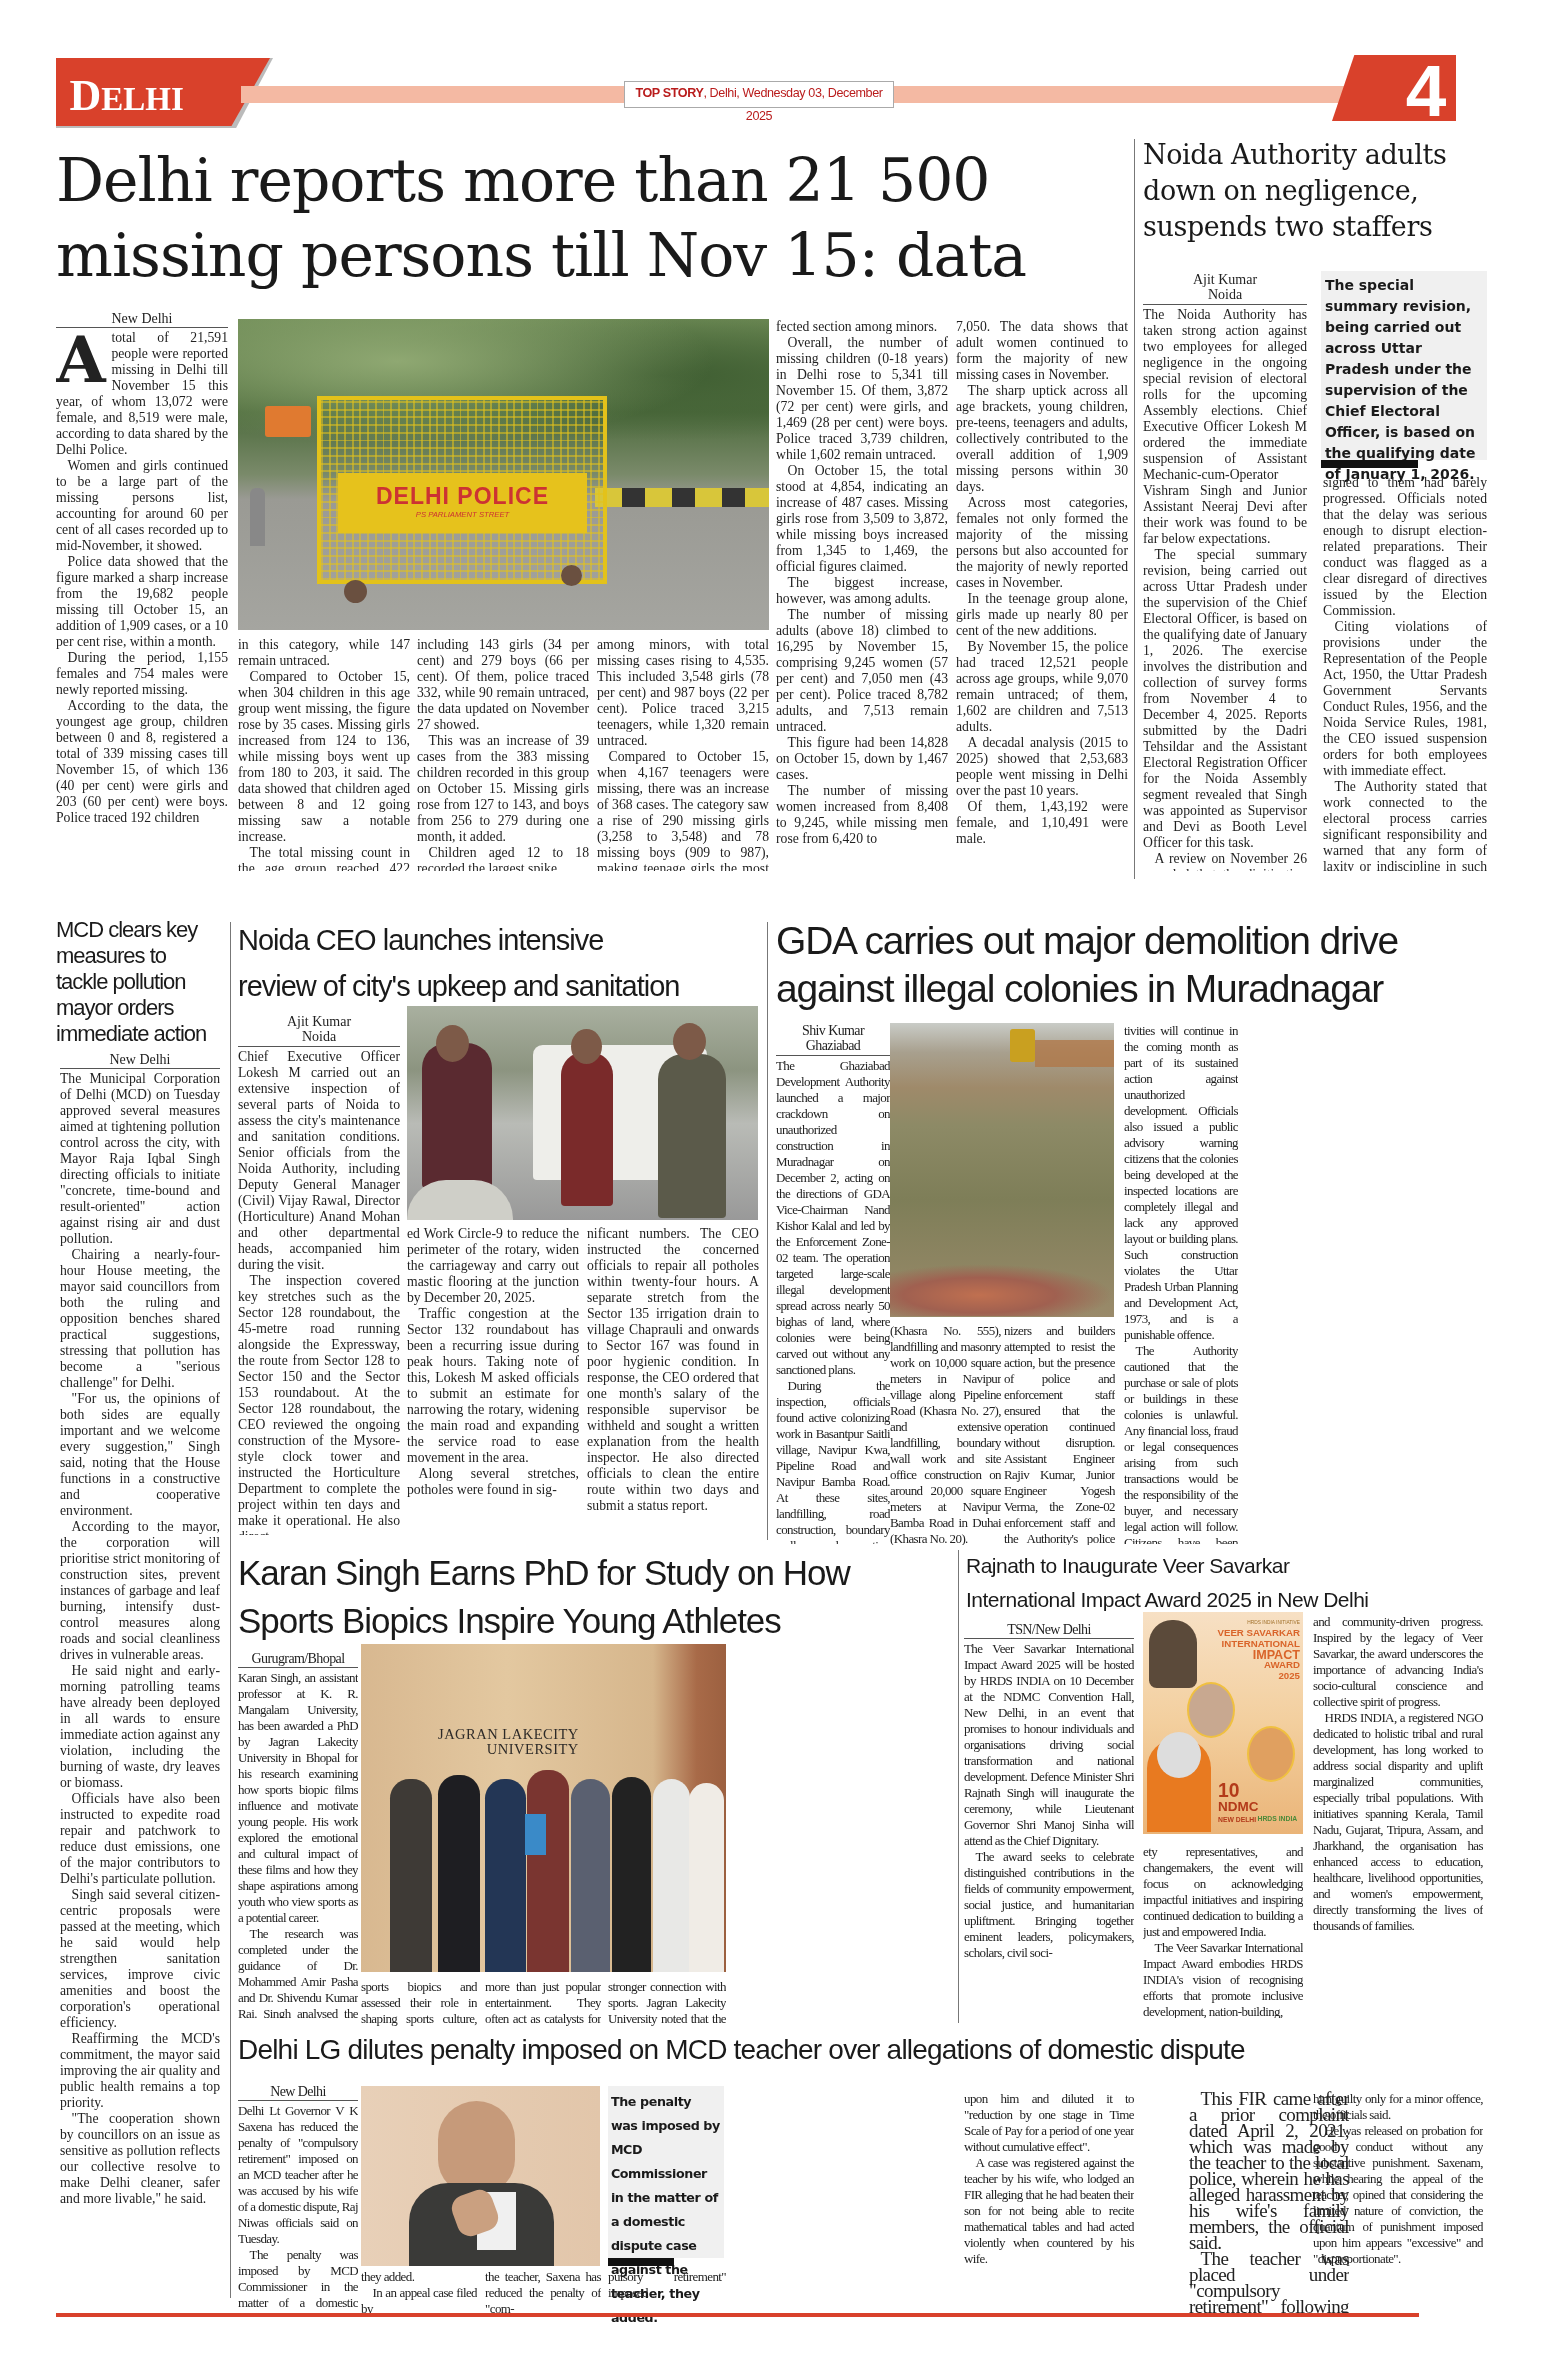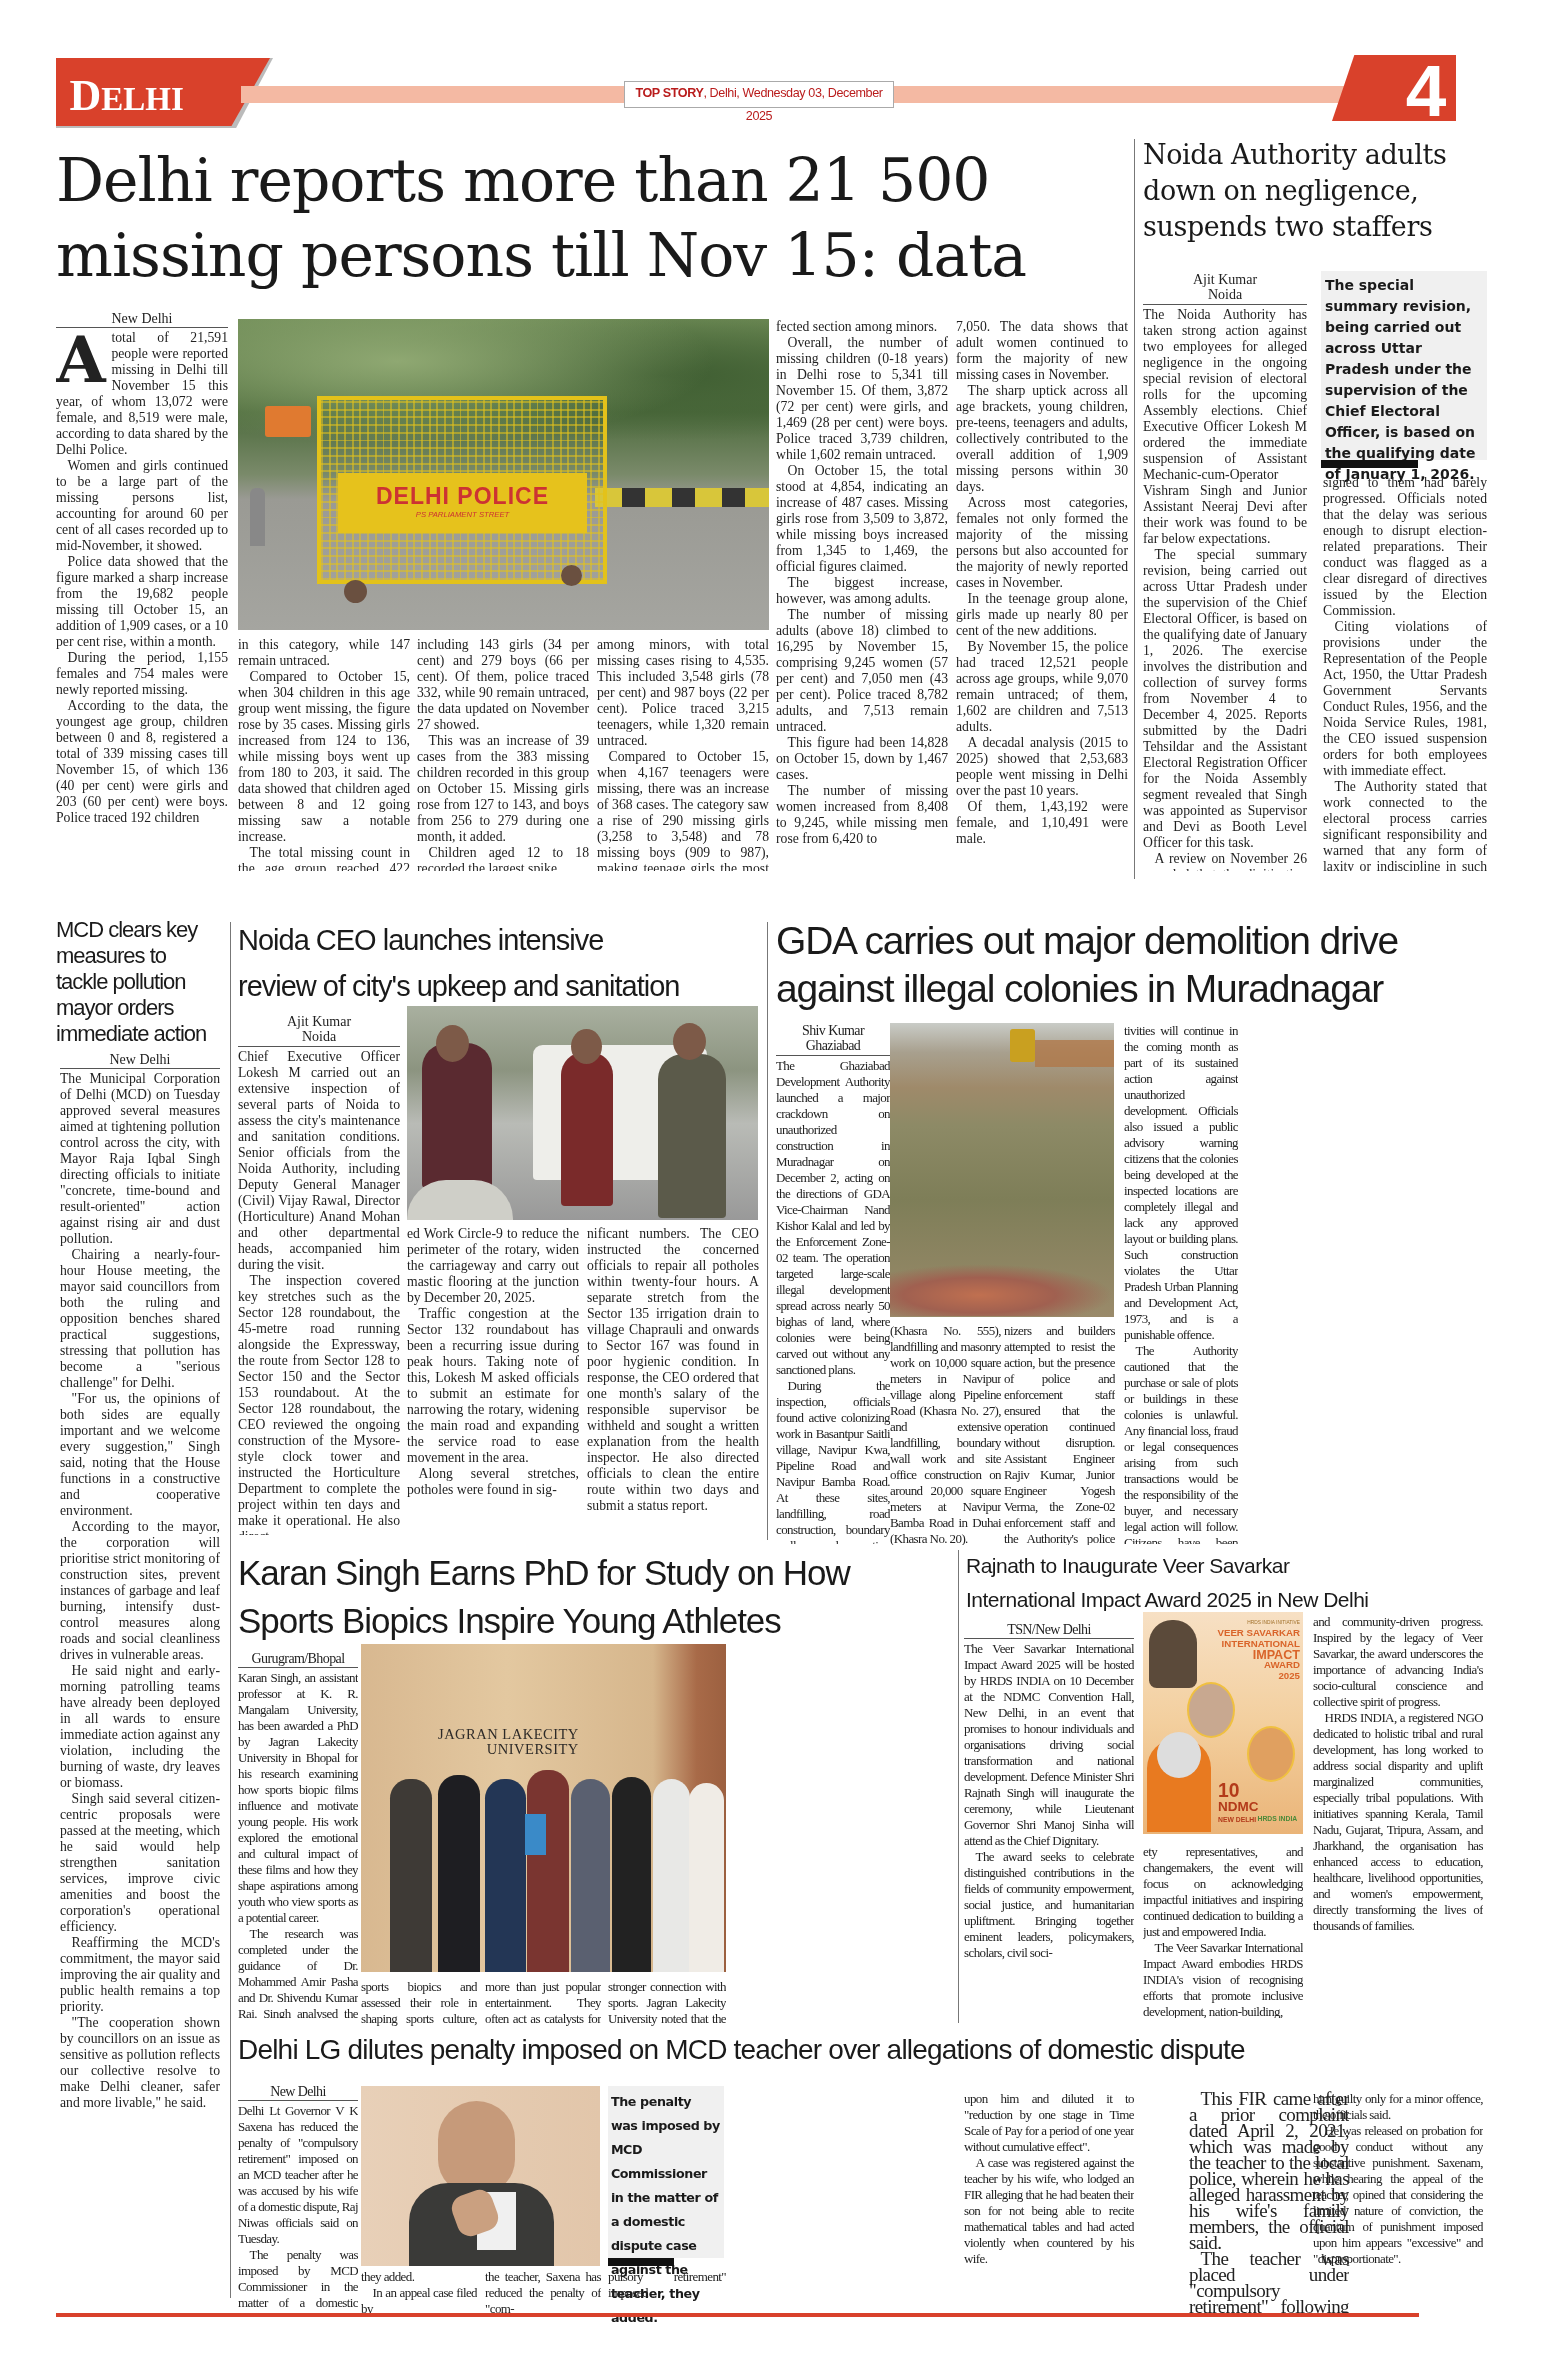--- a/index.html
+++ b/index.html
@@ -120,20 +120,21 @@
 </div>
 
 <h2 class="abs hl cond" style="left:56px;top:917px;width:164px;font-size:22px;line-height:26px;letter-spacing:-1px">MCD clears key measures to tackle pollution mayor orders immediate action</h2>
 <div class="col body-text" style="left:60px;top:1052px;width:160px;height:1255px">
   <div class="dateline">New Delhi</div>
   <p class="noind">The Municipal Corporation of Delhi (MCD) on Tuesday approved several measures aimed at tightening pollution control across the city, with Mayor Raja Iqbal Singh directing officials to initiate "concrete, time-bound and result-oriented" action against rising air and dust pollution.</p>
   <p>Chairing a nearly-four-hour House meeting, the mayor said councillors from both the ruling and opposition benches shared practical suggestions, stressing that pollution has become a "serious challenge" for Delhi.</p>
   <p>"For us, the opinions of both sides are equally important and we welcome every suggestion," Singh said, noting that the House functions in a constructive and cooperative environment.</p>
   <p>According to the mayor, the corporation will prioritise strict monitoring of construction sites, prevent instances of garbage and leaf burning, intensify dust-control measures along roads and social cleanliness drives in vulnerable areas.</p>
   <p>He said night and early-morning patrolling teams have already been deployed in all wards to ensure immediate action against any violation, including the burning of waste, dry leaves or biomass.</p>
+  <p>Officials have also been instructed to expedite road repair and patchwork to reduce dust emissions, one of the major contributors to Delhi's particulate pollution.</p>
   <p>Singh said several citizen-centric proposals were passed at the meeting, which he said would help strengthen sanitation services, improve civic amenities and boost the corporation's operational efficiency.</p>
   <p>Reaffirming the MCD's commitment, the mayor said improving the air quality and public health remains a top priority.</p>
   <p>"The cooperation shown by councillors on an issue as sensitive as pollution reflects our collective resolve to make Delhi cleaner, safer and more livable," he said.</p>
 </div>
 <div class="vr" style="left:230px;top:922px;height:1376px"></div>
 
 <h2 class="abs hl cond" style="left:238px;top:917px;width:521px;font-size:29px;line-height:46px;letter-spacing:-1px">
   <span>Noida CEO launches intensive</span><br><span>review of city's upkeep and sanitation</span>
 </h2>
 <div class="col body-text" style="left:238px;top:1014px;width:162px;height:521px">

